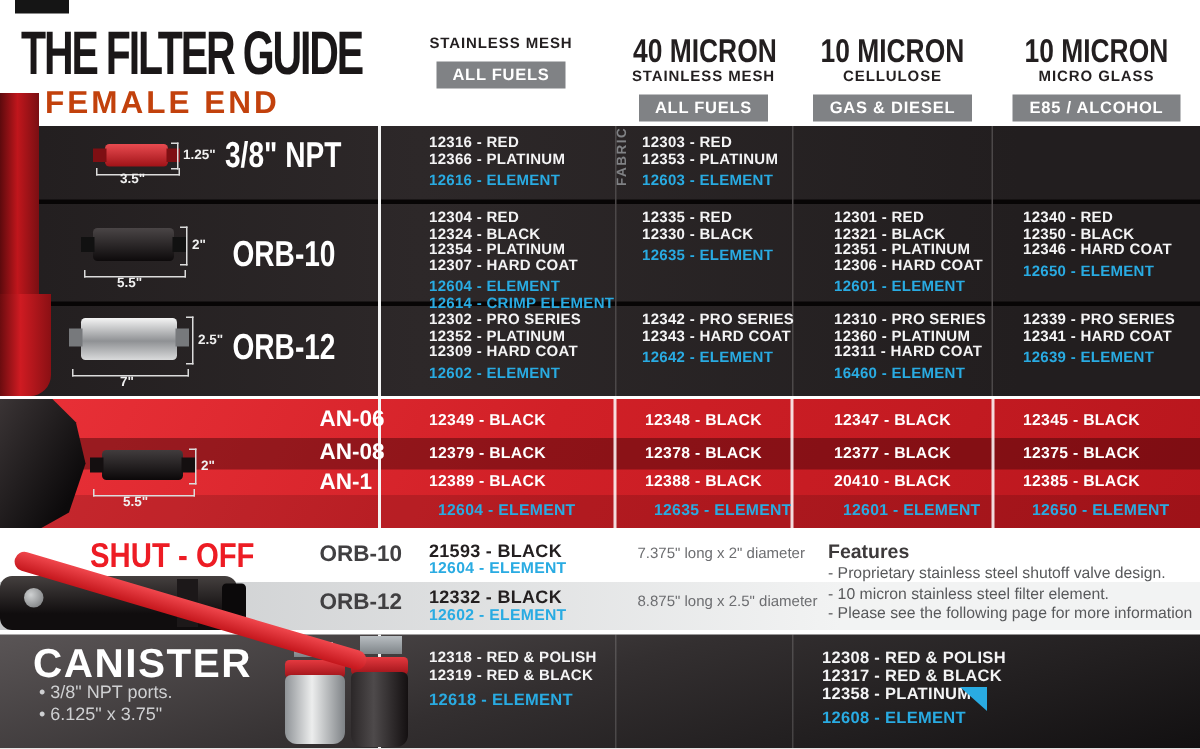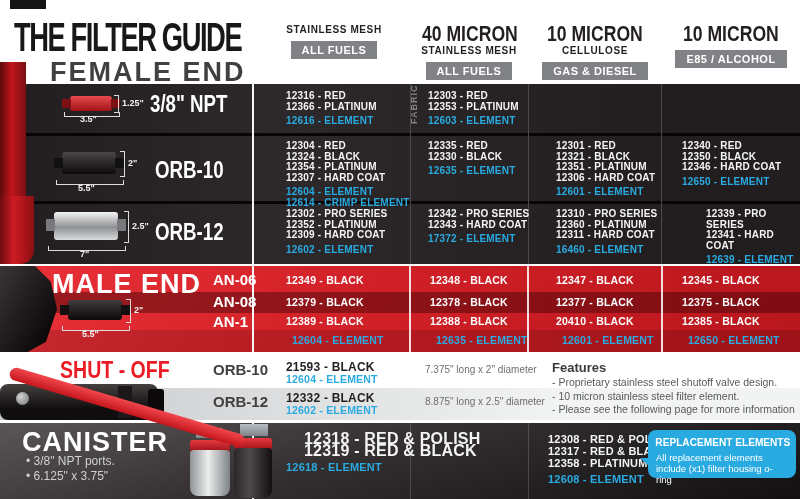--- a/index.html
+++ b/index.html
@@ -4,21 +4,21 @@
 <style>
   html,body{margin:0;padding:0;background:#fff;}
   .page{position:relative;width:800px;height:499px;background:#fff;overflow:hidden;
         font-family:"Liberation Sans",sans-serif;}
   .abs{position:absolute;}
 
   
   .top-tab{left:10px;top:0;width:36px;height:9px;background:#151515;}
   .title{left:14px;top:14px;font-size:38px;font-weight:bold;color:#1a1718;
          letter-spacing:-2px;transform:scale(.72,1.08);transform-origin:left top;white-space:nowrap;}
-  .subtitle{left:50px;top:57px;font-size:27px;font-weight:bold;color:#404040;letter-spacing:2px;white-space:nowrap;}
+  .subtitle{left:30px;top:57px;font-size:21px;font-weight:bold;color:#c2410c;letter-spacing:2px;white-space:nowrap;}
 
   .colhead{top:24px;text-align:center;color:#231f20;}
   .colhead .micron{display:inline-block;font-size:22px;line-height:19px;font-weight:bold;
                    transform:scaleX(.8);white-space:nowrap;}
   .colhead .media{font-size:10px;font-weight:bold;letter-spacing:.6px;line-height:12px;white-space:nowrap;}
   .fuel-badge{display:inline-block;margin-top:5px;background:#808285;color:#fff;font-size:11px;
               font-weight:bold;letter-spacing:.5px;padding:3px 11px;white-space:nowrap;}
 
   
   .female-band{left:0;top:84px;width:800px;height:180px;background:#070505;}
@@ -116,20 +116,21 @@
     <div class="media">STAINLESS MESH</div>
     <div><span class="fuel-badge">ALL FUELS</span></div>
   </div>
   <div class="abs colhead" style="left:528px;width:134px;">
     <div><span class="micron">10 MICRON</span></div>
     <div class="media">CELLULOSE</div>
     <div><span class="fuel-badge">GAS &amp; DIESEL</span></div>
   </div>
   <div class="abs colhead" style="left:662px;width:138px;">
     <div><span class="micron">10 MICRON</span></div>
+    <div class="media">MICRO GLASS</div>
     <div><span class="fuel-badge">E85 / ALCOHOL</span></div>
   </div>
 
   <div class="abs female-band"></div>
   <div class="abs frow" style="top:84px;height:49px;"></div>
   <div class="abs frow" style="top:136px;height:65px;"></div>
   <div class="abs frow" style="top:204px;height:60px;"></div>
 
   <div class="abs sep-white" style="left:252px;top:84px;height:180px;"></div>
   <div class="abs sep-gray" style="left:410px;top:84px;height:180px;"></div>
@@ -207,44 +208,43 @@
 
   <div class="abs cell" style="left:286px;top:209px;">
     <div class="parts">12302 - PRO SERIES
 12352 - PLATINUM
 12309 - HARD COAT</div>
     <div class="els">12602 - ELEMENT</div>
   </div>
   <div class="abs cell" style="left:428px;top:209px;">
     <div class="parts">12342 - PRO SERIES
 12343 - HARD COAT</div>
-    <div class="els">17372 - ELEMENT</div>
+    <div class="els">12642 - ELEMENT</div>
   </div>
   <div class="abs cell" style="left:556px;top:209px;">
     <div class="parts">12310 - PRO SERIES
 12360 - PLATINUM
 12311 - HARD COAT</div>
     <div class="els">16460 - ELEMENT</div>
   </div>
-  <div class="abs cell" style="left:682px;top:209px;margin-left:24px;">
+  <div class="abs cell" style="left:682px;top:209px;">
     <div class="parts">12339 - PRO SERIES
 12341 - HARD COAT</div>
     <div class="els">12639 - ELEMENT</div>
   </div>
 
   <div class="abs male-band"></div>
   <div class="abs an08-band"></div>
   <div class="abs mel-band"></div>
   <div class="abs male-fitting"></div>
   <div class="abs sep-white" style="left:252px;top:266px;height:86px;"></div>
   <div class="abs sep-white" style="left:409px;top:266px;height:86px;background:rgba(255,255,255,.85);"></div>
   <div class="abs sep-white" style="left:527px;top:266px;height:86px;background:rgba(255,255,255,.85);"></div>
   <div class="abs sep-white" style="left:661px;top:266px;height:86px;background:rgba(255,255,255,.85);"></div>
 
-  <div class="abs male-title">MALE END</div>
   <div class="abs an-label" style="left:213px;top:272px;">AN-06</div>
   <div class="abs an-label" style="left:213px;top:294px;">AN-08</div>
   <div class="abs an-label" style="left:213px;top:314px;">AN-1</div>
 
   <div class="abs fbody" style="left:68px;top:300px;width:54px;height:20px;background:linear-gradient(180deg,#413c3d,#0b0809);"></div>
   <div class="abs nub" style="left:60px;top:305px;height:10px;background:#140f10;"></div>
   <div class="abs nub" style="left:121px;top:305px;height:10px;background:#140f10;"></div>
   <div class="abs vdim" style="left:126px;top:299px;height:22px;"></div>
   <div class="abs dim" style="left:134px;top:305px;">2"</div>
   <div class="abs hdim" style="left:62px;top:326px;width:66px;"></div>
@@ -304,31 +304,26 @@
 • 6.125" x 3.75"</div>
 
   <div class="abs bracket" style="left:196px;top:428px;width:26px;height:10px;"></div>
   <div class="abs canA-cap" style="left:190px;top:440px;width:40px;height:12px;"></div>
   <div class="abs canA-body" style="left:190px;top:450px;width:40px;height:46px;"></div>
   <div class="abs bracket" style="left:240px;top:424px;width:28px;height:12px;"></div>
   <div class="abs canB-cap" style="left:234px;top:438px;width:38px;height:12px;"></div>
   <div class="abs canB-body" style="left:234px;top:448px;width:38px;height:50px;"></div>
 
   <div class="abs cell" style="left:286px;top:433px;">
-    <div class="parts" style="font-size:16px;line-height:12px;margin-left:18px;">12318 - RED &amp; POLISH
+    <div class="parts" style="font-size:10px;line-height:12px;">12318 - RED &amp; POLISH
 12319 - RED &amp; BLACK</div>
     <div class="els" style="font-size:11px;line-height:12px;">12618 - ELEMENT</div>
   </div>
   <div class="abs cell" style="left:548px;top:433px;">
     <div class="parts" style="font-size:11px;line-height:12px;">12308 - RED &amp; POLISH
 12317 - RED &amp; BLACK
 12358 - PLATINUM</div>
     <div class="els" style="font-size:11px;line-height:12px;">12608 - ELEMENT</div>
   </div>
 
   <div class="abs co-tail"></div>
-  <div class="abs callout">
-    <span class="co-title">REPLACEMENT ELEMENTS</span>
-    <div class="co-body">All replacement elements
-include (x1) filter housing o-ring</div>
-  </div>
 
 </div>
 
 </body></html>

